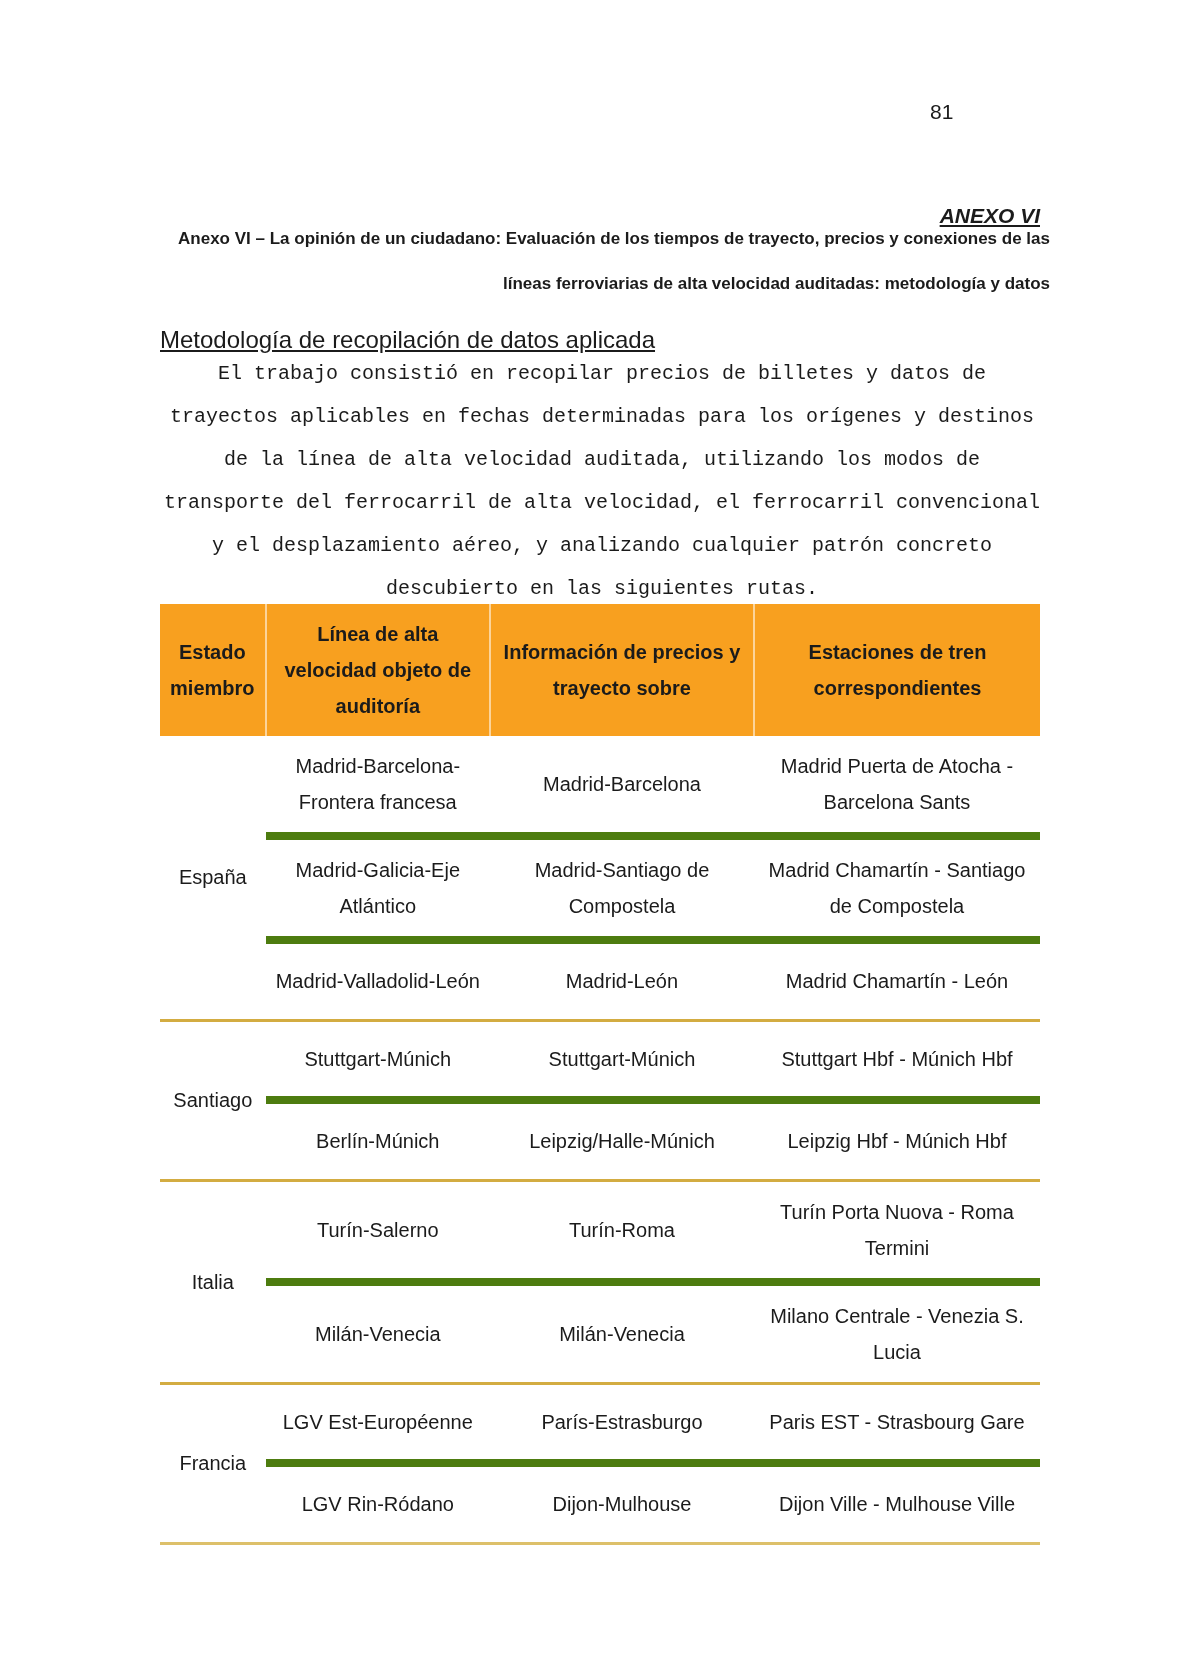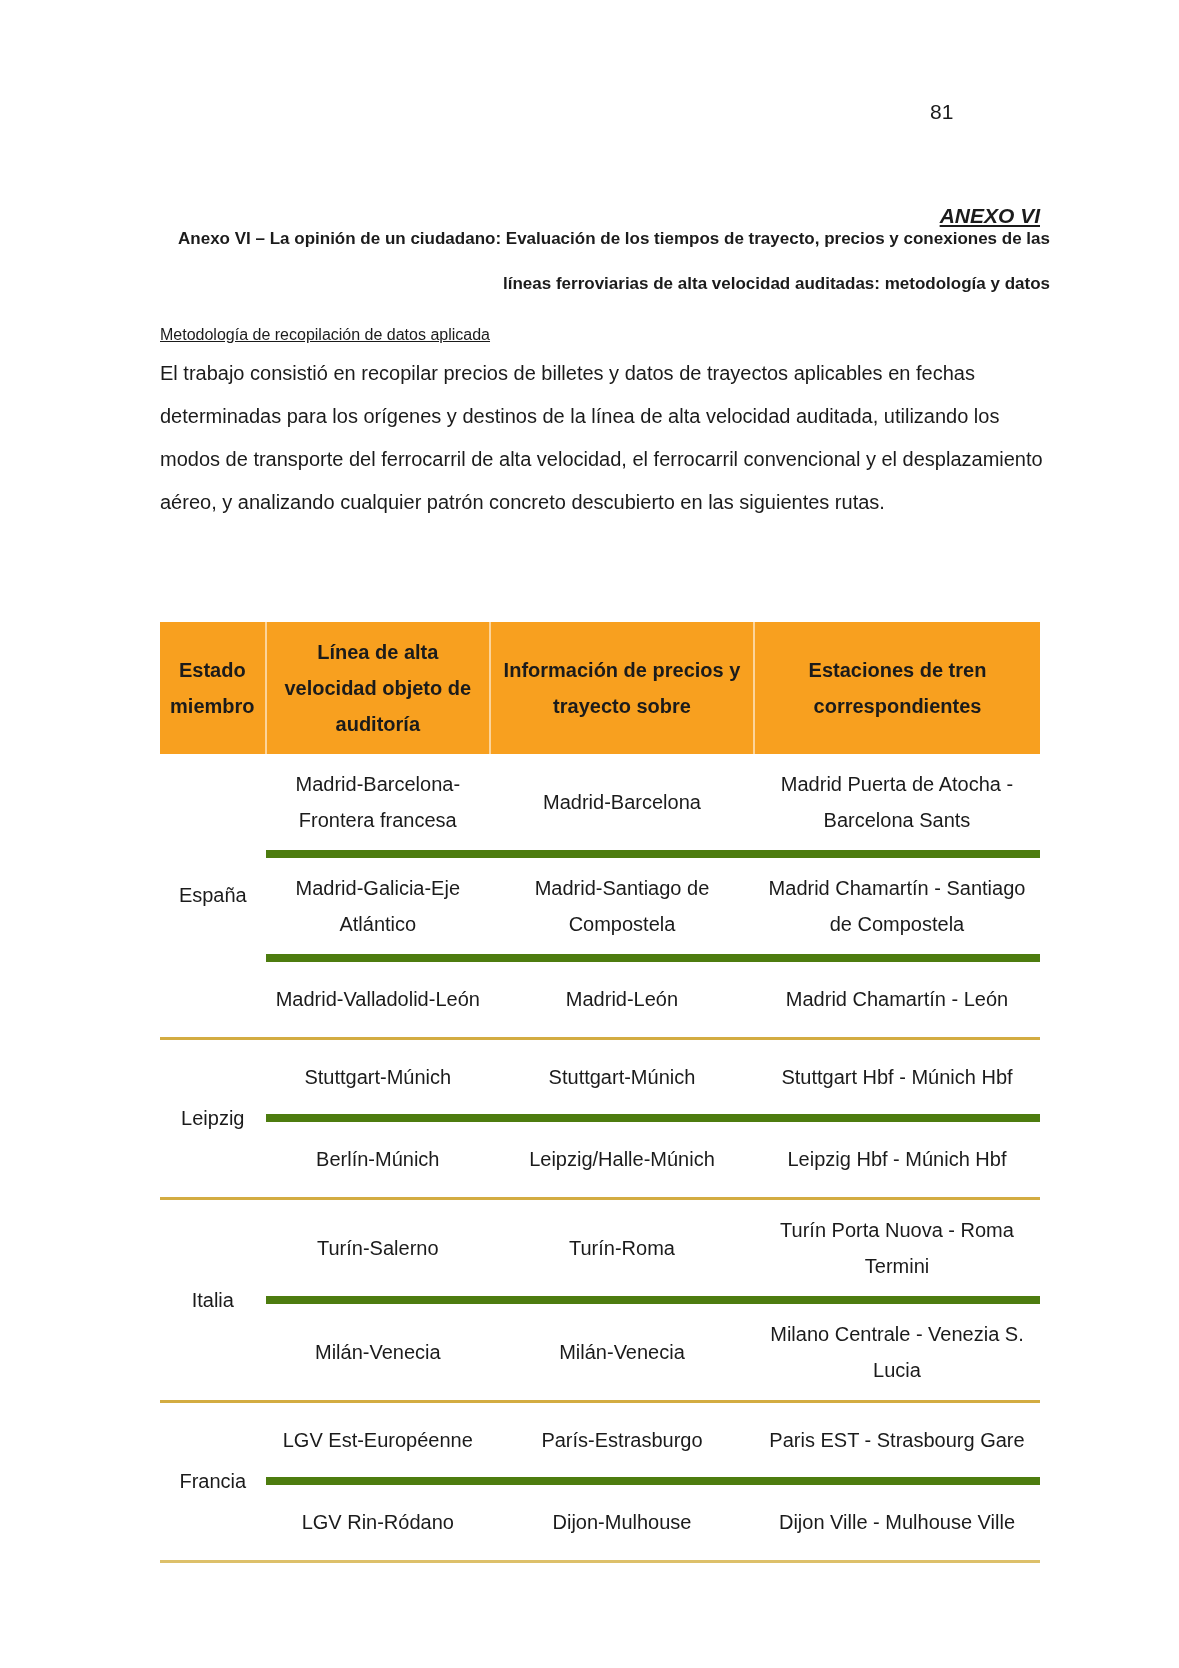--- a/index.html
+++ b/index.html
@@ -38,44 +38,44 @@
     width: 900px;
     text-align: right;
     font-size: 17px;
     font-weight: bold;
     line-height: 45px;
   }
   .section-heading {
     position: absolute;
     top: 326px;
     left: 160px;
-    font-size: 16px;
+    font-size: 24px;
     text-decoration: underline;
   }
   .body-paragraph {
     position: absolute;
     top: 352px;
     left: 160px;
     width: 884px;
     font-size: 20px;
     line-height: 43px;
-    text-align: left;
+    text-align: center;
+    font-family: Liberation Mono, monospace;
   }
   .table-wrap {
     position: absolute;
     top: 604px;
     left: 160px;
     width: 880px;
   }
   table.routes {
     width: 100%;
     border-collapse: collapse;
     table-layout: fixed;
     border-bottom: 3px solid #DDC06A;
-    margin-top: 18px;
   }
   table.routes col.c1 { width: 12%; }
   table.routes col.c2 { width: 25.5%; }
   table.routes col.c3 { width: 30%; }
   table.routes col.c4 { width: 32.5%; }
   table.routes th {
     background: #F8A01F;
     font-size: 20px;
     font-weight: bold;
     text-align: center;
@@ -142,21 +142,21 @@
       </tr>
       <tr>
         <td>Madrid-Valladolid-León</td>
         <td>Madrid-León</td>
         <td>Madrid Chamartín - León</td>
       </tr>
     </tbody>
 
     <tbody>
       <tr>
-        <td class="country" rowspan="2">Leipzig</td>
+        <td class="country" rowspan="2">Santiago</td>
         <td>Stuttgart-Múnich</td>
         <td>Stuttgart-Múnich</td>
         <td>Stuttgart Hbf - Múnich Hbf</td>
       </tr>
       <tr>
         <td>Berlín-Múnich</td>
         <td>Leipzig/Halle-Múnich</td>
         <td>Leipzig Hbf - Múnich Hbf</td>
       </tr>
     </tbody>

